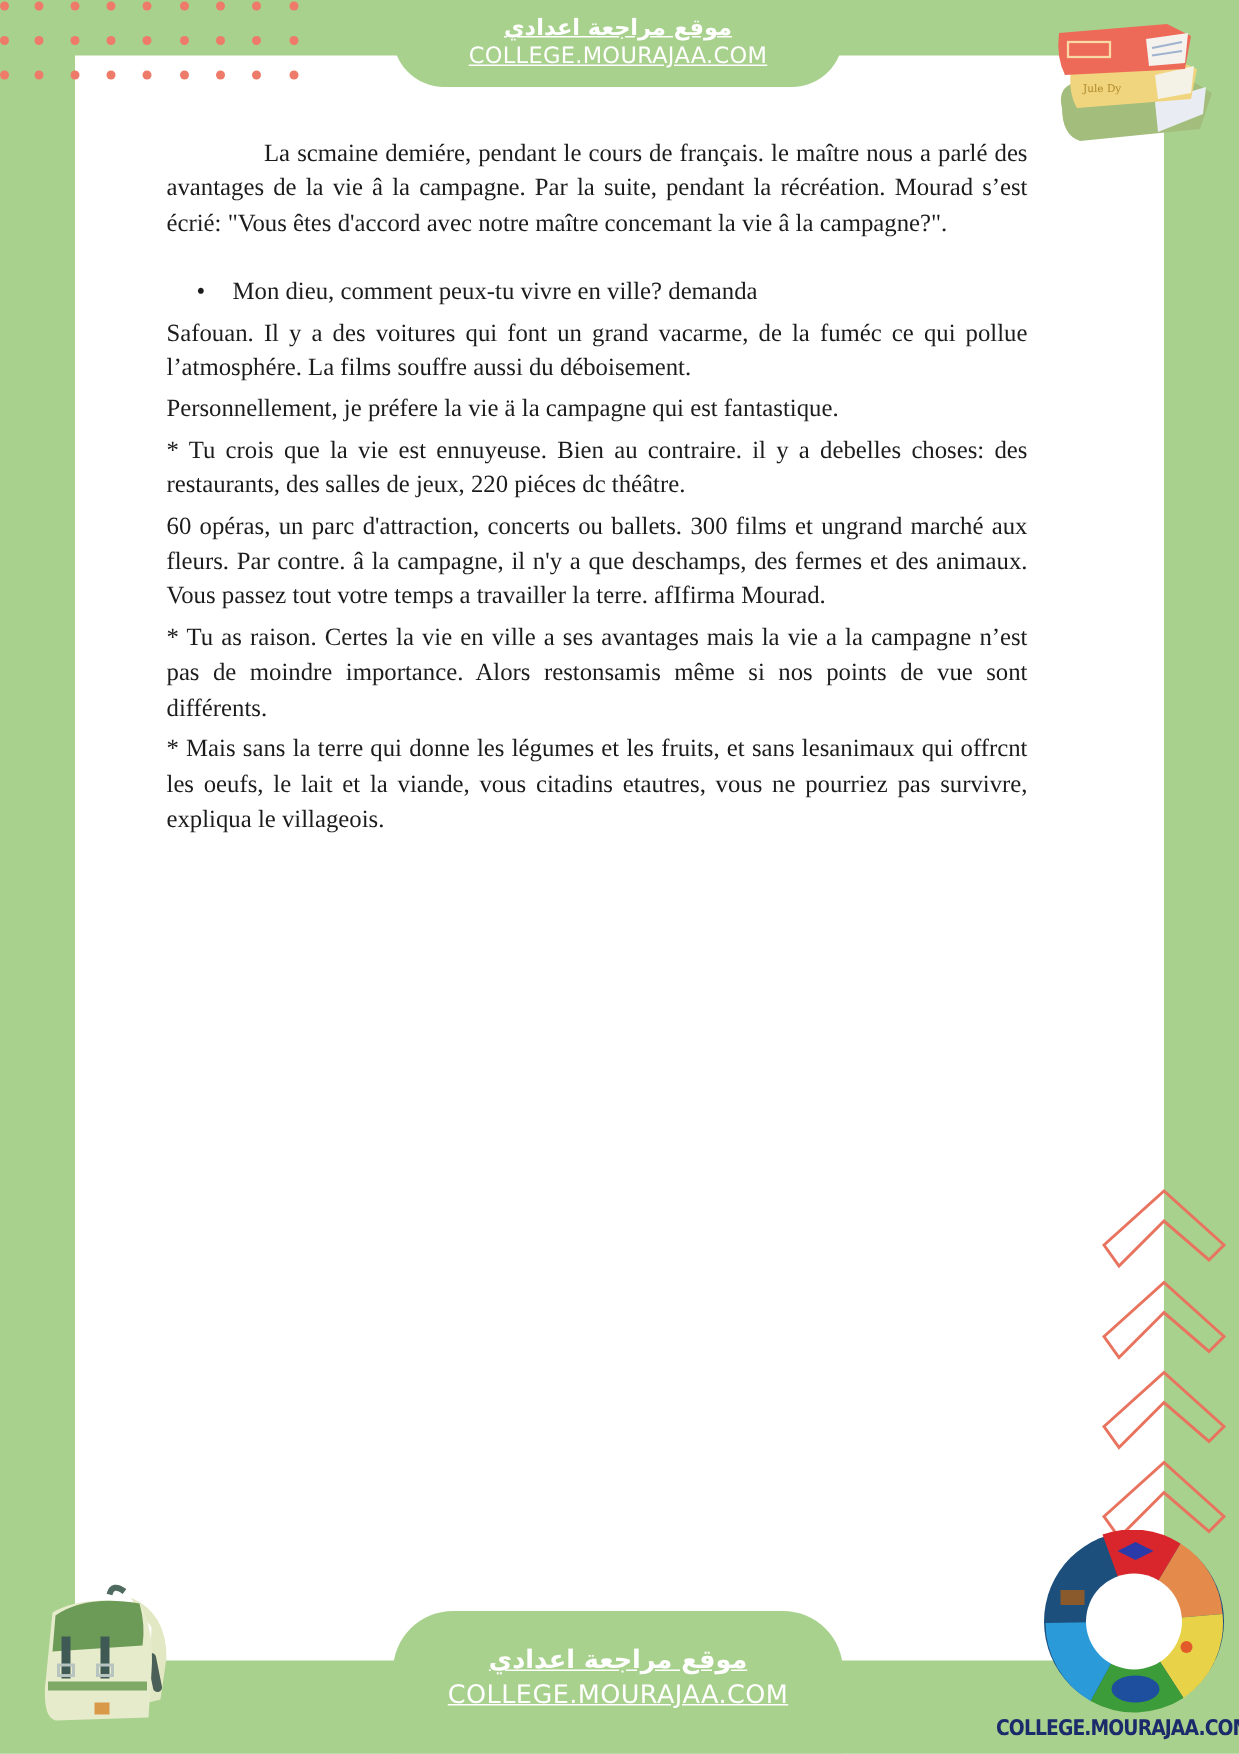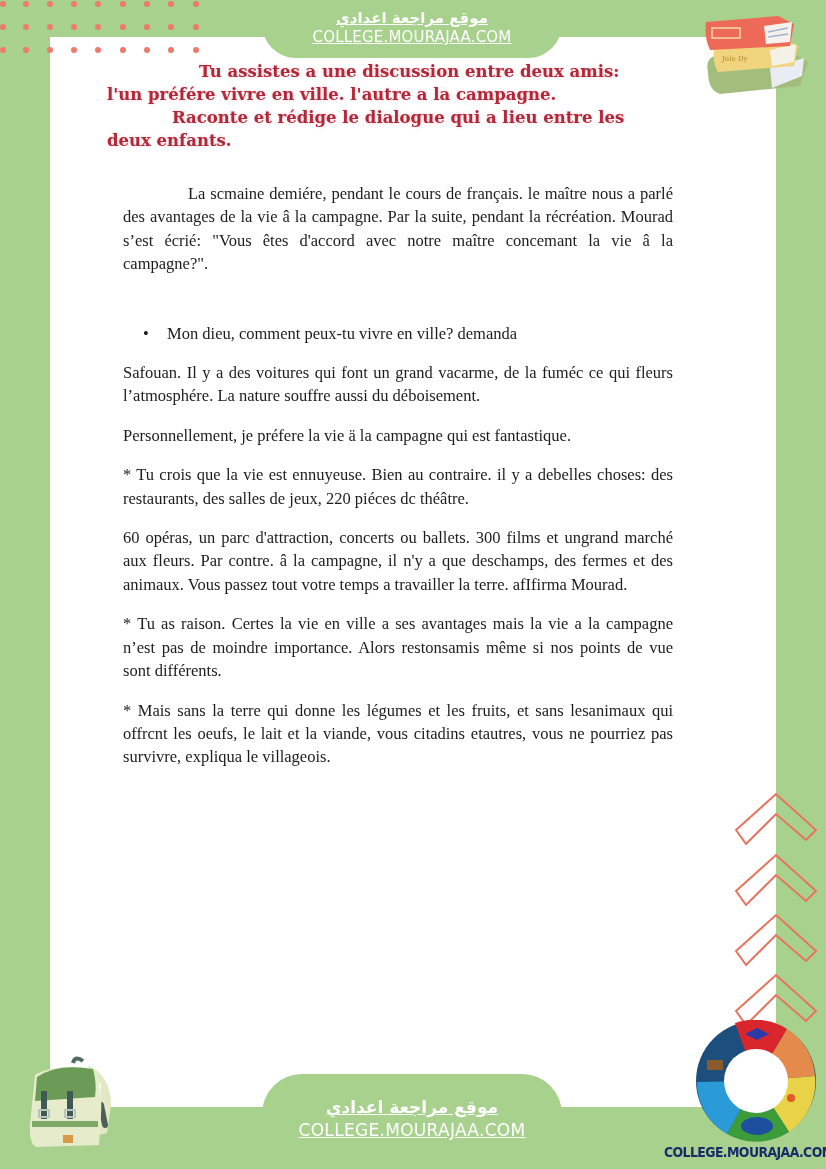--- a/index.html
+++ b/index.html
@@ -42,21 +42,21 @@
     font-family: "DejaVu Serif", serif;
     text-shadow: 0 0 3px rgba(240,150,160,0.5);
   }
   .title .indent { padding-left: 92px; }
   .title .indent2 { padding-left: 65px; }
 
   .body-text {
     margin-top: 30px; color: #1c1c1c; font-size: 16.5px; line-height: 23.4px;
     font-family: "Liberation Serif", serif; text-align: justify;
   }
-  .body-text p { margin: 16px; }
+  .body-text p { margin: 4px; }
   .body-text .first { text-indent: 65px; }
   .body-text .gap { height: 14px; }
   .bullet { padding-left: 20px; position: relative; }
   .bullet .b { display: inline-block; width: 24px; }
 
   
   .books { position: absolute; left: 700px; top: 10px; width: 110px; height: 85px; }
 
   
   .chev { position: absolute; left: 734px; width: 84px; height: 56px; }
@@ -118,32 +118,26 @@
   <path d="M14 36 L84 30 L98 36 L94 56 L18 62 Q12 52 14 36Z" fill="#f1d57e"></path>
   <path d="M70 40 L96 34 L94 52 L72 56Z" fill="#f4f1e6"></path>
   <text x="22" y="51" font-size="7" fill="#b08a2c" font-family="DejaVu Serif, serif">Jule Dy</text>
   <path d="M6 12 L78 6 L94 14 L90 36 L10 40 Q4 28 6 12Z" fill="#ee6a58"></path>
   <path d="M64 16 L92 12 L90 32 L66 34Z" fill="#f5f2ee"></path>
   <path d="M68 22 L88 18 M68 27 L88 24" stroke="#9fb3cf" stroke-width="1.5"></path>
   <rect x="12" y="18" width="28" height="10" fill="none" stroke="#f8d9a6" stroke-width="1.5"></rect>
 </svg>
 
 <div class="content">
-  <div class="title">
-    <div class="indent">Tu assistes a une discussion entre deux amis:</div>
-    <div>l'un préfére vivre en ville. l'autre a la campagne.</div>
-    <div class="indent2">Raconte et rédige le dialogue qui a lieu entre les</div>
-    <div>deux enfants.</div>
-  </div>
 
   <div class="body-text">
     <p class="first">La scmaine demiére, pendant le cours de français. le maître nous a parlé des avantages de la vie â la campagne. Par la suite, pendant la récréation. Mourad s’est écrié: "Vous êtes d'accord avec notre maître concemant la vie â la campagne?".</p>
     <div class="gap"></div>
     <p class="bullet"><span class="b">•</span><span>Mon dieu, comment peux-tu vivre en ville? demanda</span></p>
-    <p>Safouan. Il y a des voitures qui font un grand vacarme, de la fuméc ce qui fleurs l’atmosphére. La nature souffre aussi du déboisement.</p>
+    <p>Safouan. Il y a des voitures qui font un grand vacarme, de la fuméc ce qui pollue l’atmosphére. La films souffre aussi du déboisement.</p>
     <p>Personnellement, je préfere la vie ä la campagne qui  est fantastique.</p>
     <p>* Tu crois que la vie est ennuyeuse. Bien au contraire. il y a debelles choses: des restaurants, des salles de jeux, 220 piéces dc théâtre.</p>
     <p>60 opéras, un parc d'attraction, concerts ou ballets. 300 films et ungrand marché aux fleurs. Par contre. â la campagne, il n'y a que deschamps, des fermes et des animaux. Vous passez tout votre temps a travailler la terre. afIfirma Mourad.</p>
     <p>* Tu as raison. Certes la vie en ville a ses avantages mais la vie a la campagne n’est pas de moindre importance. Alors restonsamis même si nos points de vue sont différents.</p>
     <p>* Mais sans la terre qui donne les légumes et les fruits, et sans lesanimaux qui offrcnt les oeufs, le lait et la viande, vous citadins etautres, vous ne pourriez pas survivre, expliqua le villageois.</p>
   </div>
 </div>
 
 <svg class="chev" style="top:792px" viewBox="0 0 84 56">
     <path d="M2 38 L42 2 L82 38 L72 48 L42 22 L12 52Z" fill="none" stroke="#e8735f" stroke-width="2"></path>

